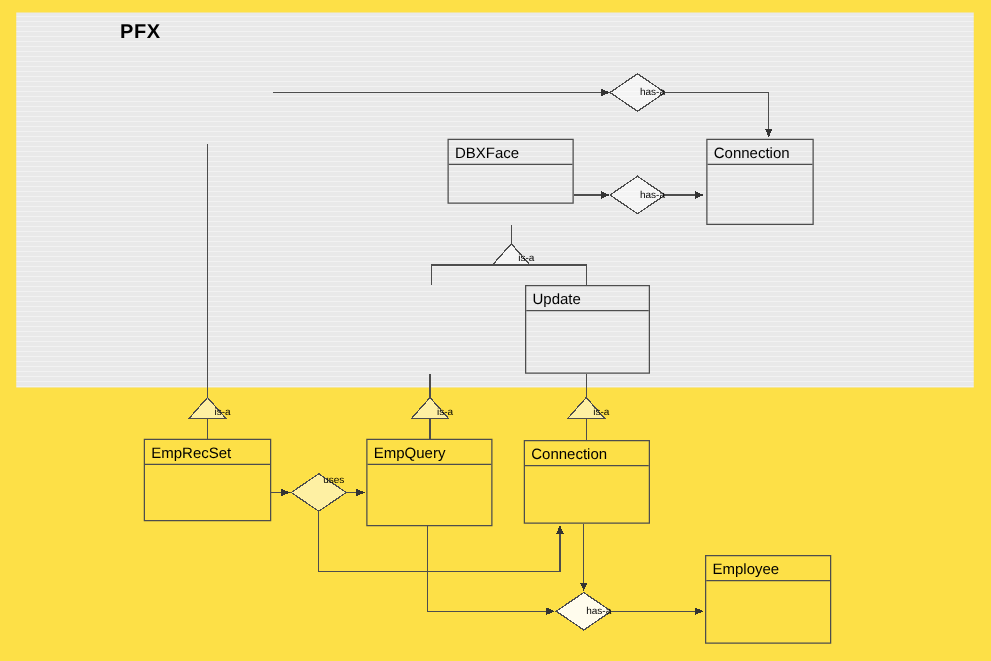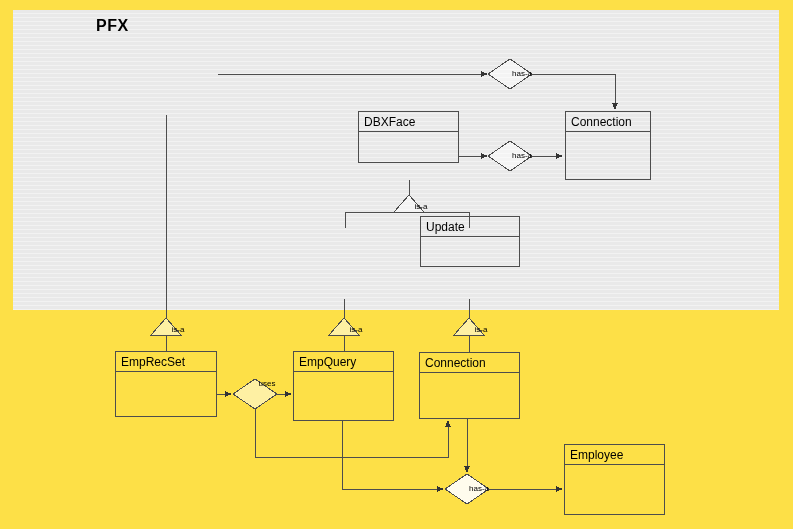--- a/index.html
+++ b/index.html
@@ -122,21 +122,21 @@
     <div class="title">DBXFace</div>
     <div class="body"></div>
   </div>
 
   <div class="class-box" style="left:565px;top:111px;width:86px;height:69px">
     <div class="title">Connection</div>
     <div class="body"></div>
   </div>
 
 
-  <div class="class-box" style="left:420px;top:216px;width:100px;height:51px">
+  <div class="class-box" style="left:420px;top:228px;width:100px;height:71px">
     <div class="title">Update</div>
     <div class="body"></div>
   </div>
 
   <div class="class-box" style="left:115px;top:351px;width:102px;height:66px">
     <div class="title">EmpRecSet</div>
     <div class="body"></div>
   </div>
 
   <div class="class-box" style="left:293px;top:351px;width:101px;height:70px">

